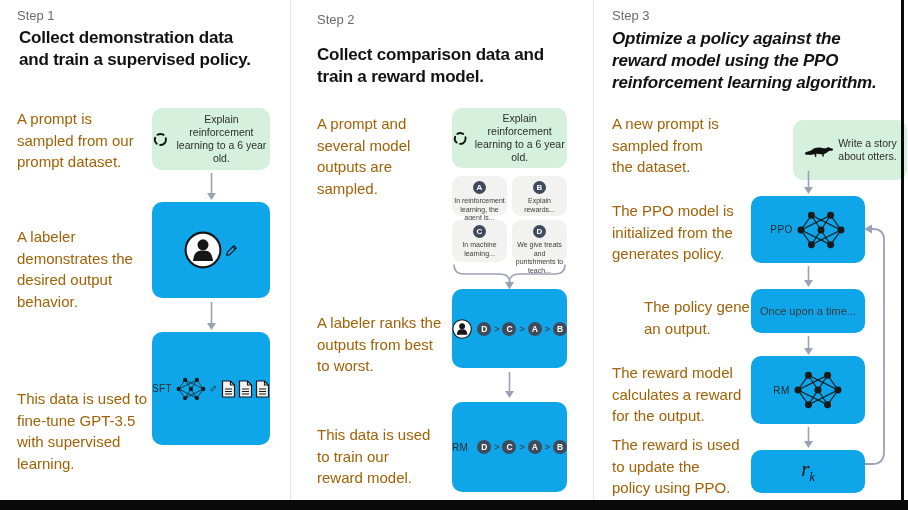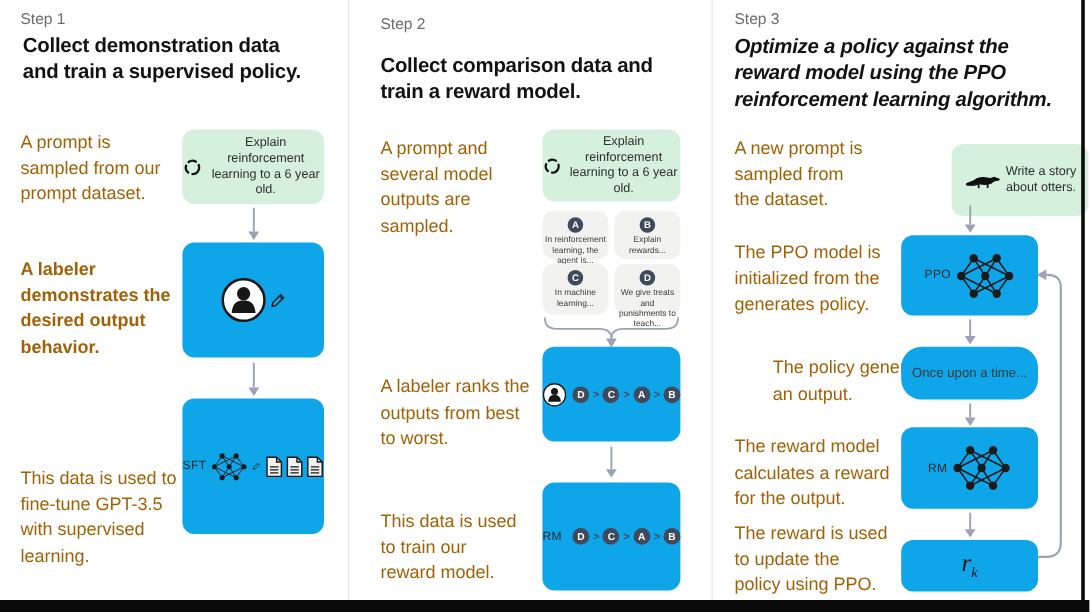--- a/index.html
+++ b/index.html
@@ -51,21 +51,21 @@
       </svg>
       <div class="boxtext">Explain reinforcement
 learning to a 6 year old.</div>
     </div>
 
     <svg class="abs" style="left:206px;top:173px;" width="11" height="27">
       <line x1="5.5" y1="0" x2="5.5" y2="20" stroke="#9ba2b7" stroke-width="1.6"></line>
       <polygon points="1,20 10,20 5.5,27" fill="#9ba2b7"></polygon>
     </svg>
 
-    <div class="cap" style="left:17px;top:214px;font-weight:bold;">A labeler
+    <div class="cap" style="left:17px;top:226px;">A labeler
 demonstrates the
 desired output
 behavior.</div>
 
     <div class="box gray" style="left:152px;top:202px;width:118px;height:96px;gap:3px;">
       <svg width="38" height="38" viewBox="0 0 40 40">
         <circle cx="20" cy="20" r="18.3" fill="#ffffff" stroke="#161616" stroke-width="2.2"></circle>
         <circle cx="20" cy="14.5" r="5.8" fill="#161616"></circle>
         <path d="M9.5,31.5 C10.5,22.5 14,20.5 20,20.5 C26,20.5 29.5,22.5 30.5,31.5 Z" fill="#161616"></path>
       </svg>
@@ -316,21 +316,21 @@
     </div>
 
     <svg class="abs" style="left:803px;top:266px;" width="11" height="21">
       <line x1="5.5" y1="0" x2="5.5" y2="14" stroke="#9ba2b7" stroke-width="1.6"></line>
       <polygon points="1,14 10,14 5.5,21" fill="#9ba2b7"></polygon>
     </svg>
 
     <div class="cap" style="left:644px;top:296px;">The policy generates
 an output.</div>
 
-    <div class="box gray" style="left:751px;top:289px;width:114px;height:44px;border-radius:17px;">
+    <div class="box gray" style="left:751px;top:289px;width:114px;height:44px;">
       <div class="boxtext" style="font-size:11px;color:#3a3a3a;">Once upon a time...</div>
     </div>
 
     <svg class="abs" style="left:803px;top:336px;" width="11" height="19">
       <line x1="5.5" y1="0" x2="5.5" y2="12" stroke="#9ba2b7" stroke-width="1.6"></line>
       <polygon points="1,12 10,12 5.5,19" fill="#9ba2b7"></polygon>
     </svg>
 
     <div class="cap" style="left:612px;top:362px;">The reward model
 calculates a reward

